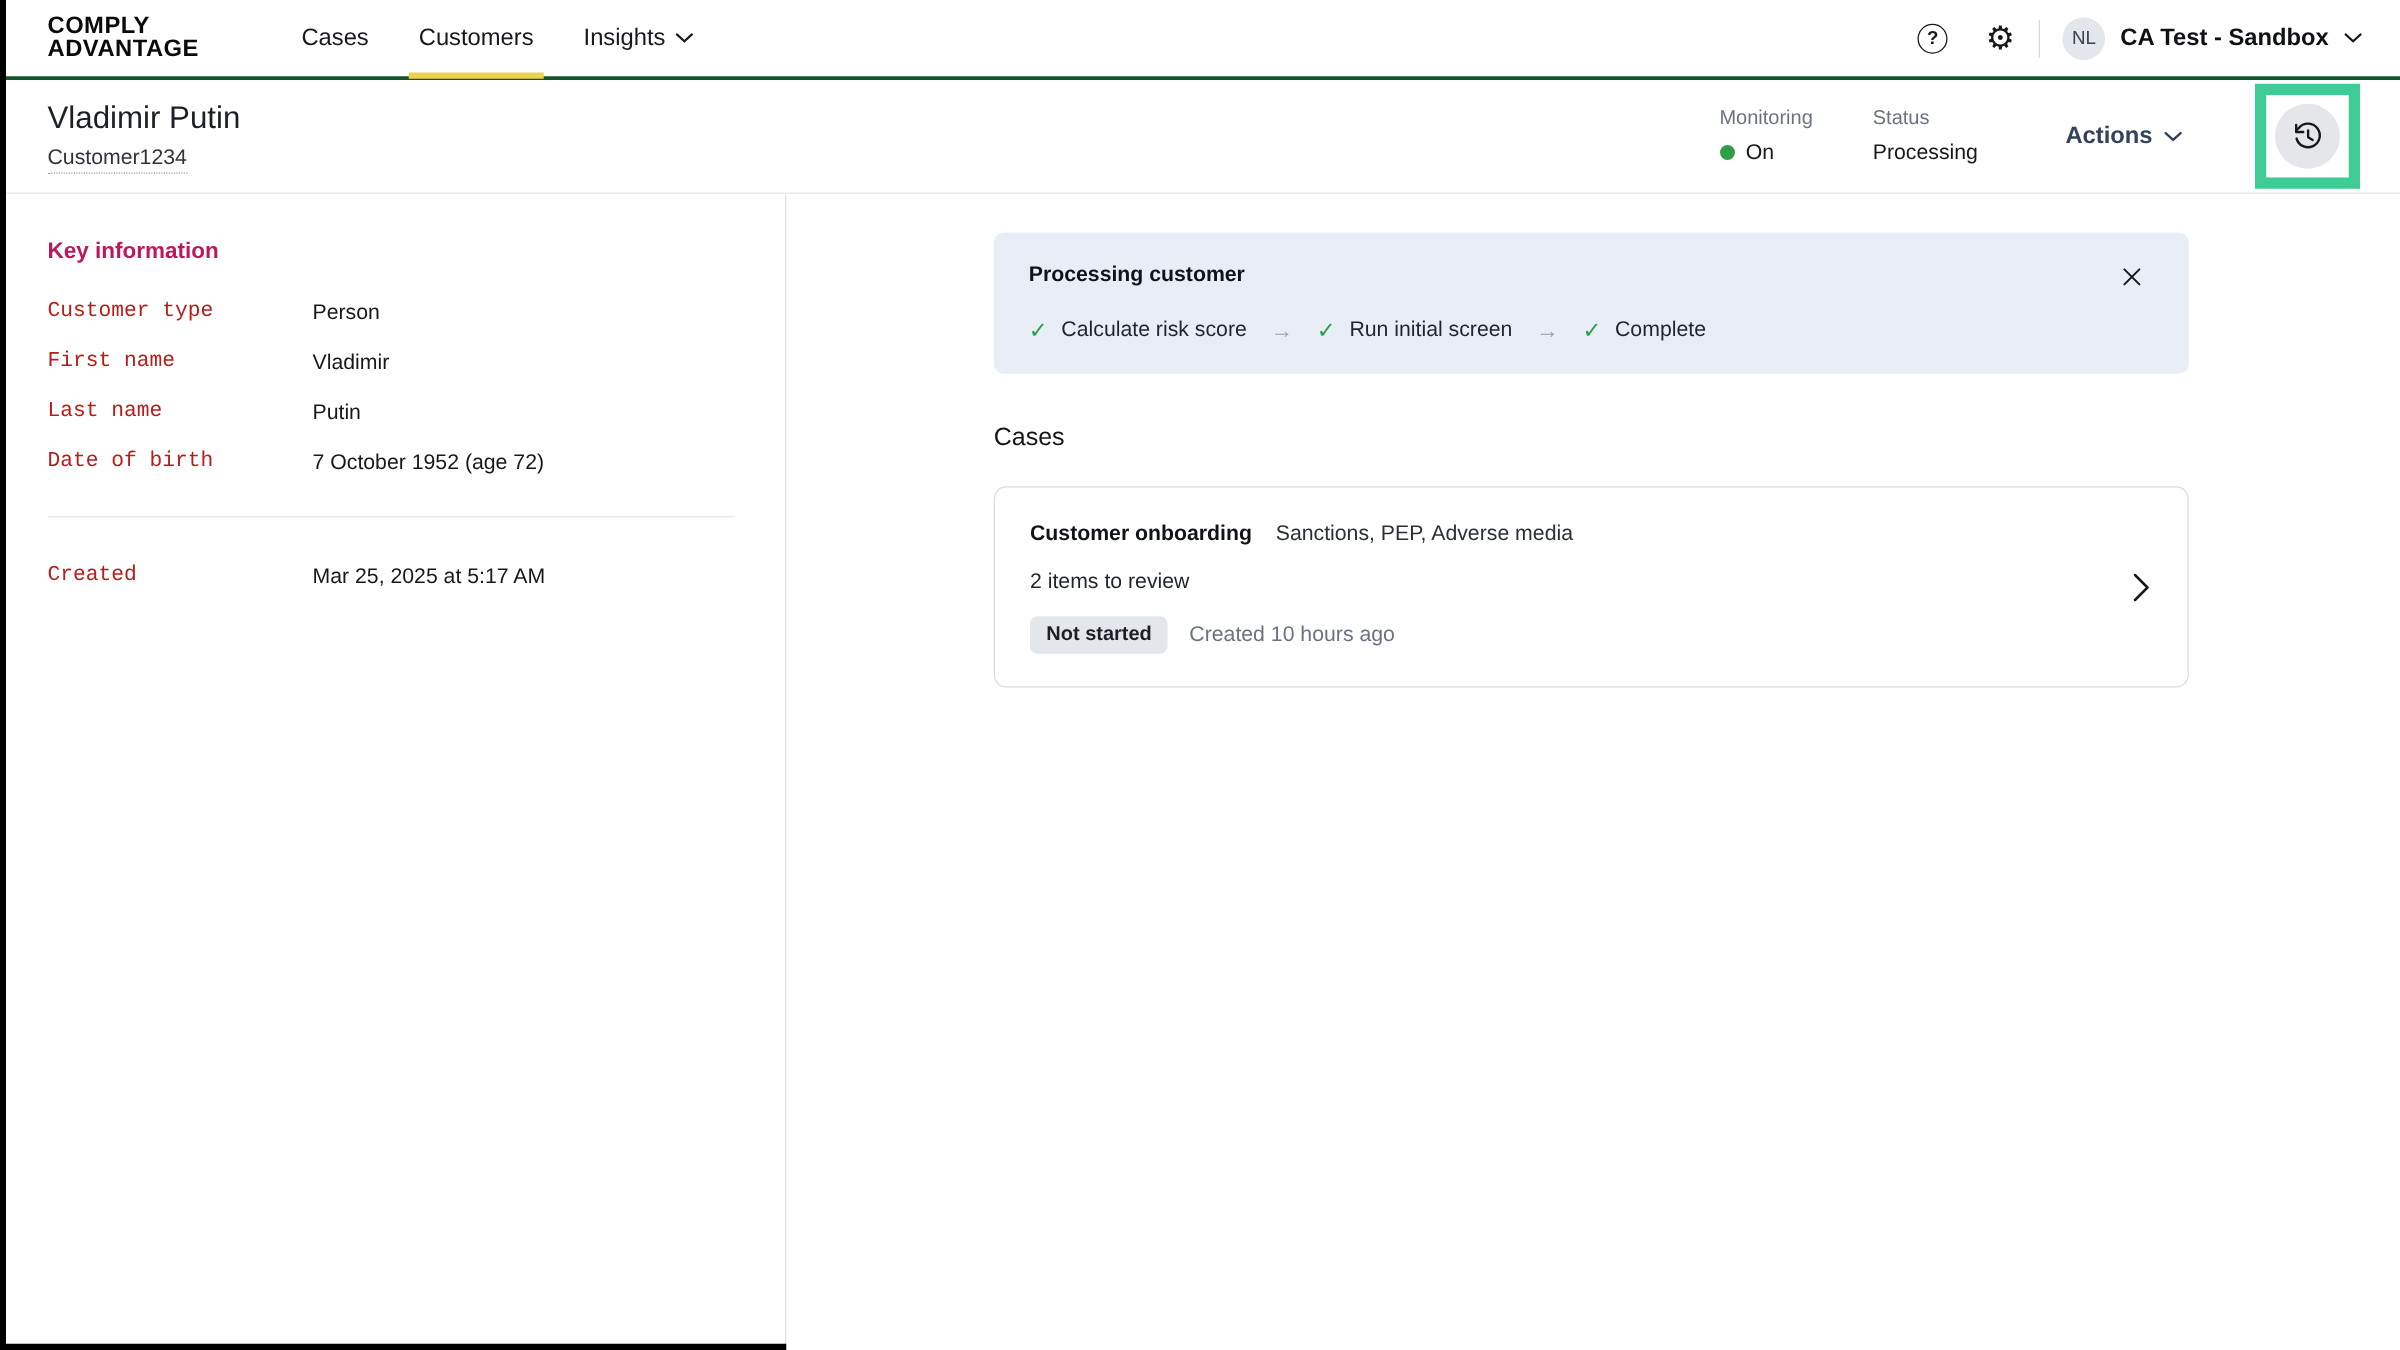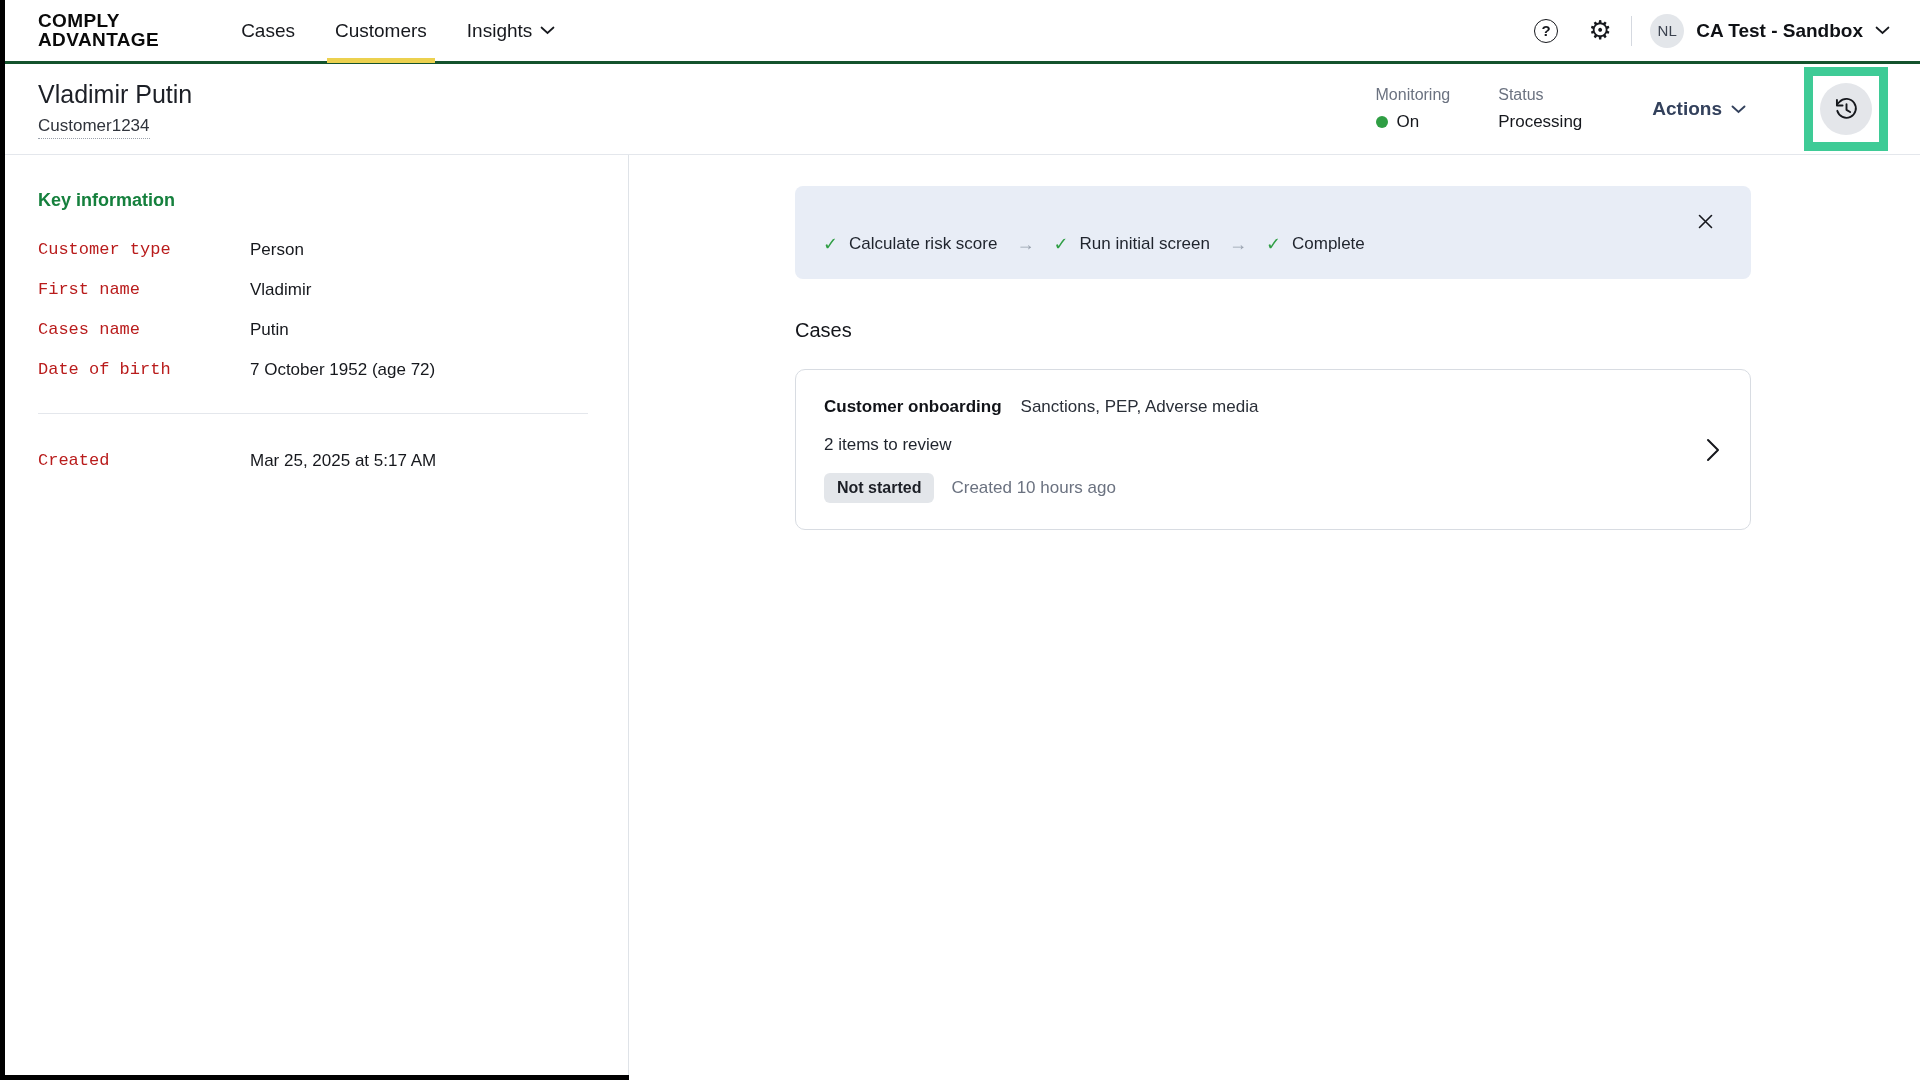--- a/index.html
+++ b/index.html
@@ -45,21 +45,21 @@
   .dot { width:12px; height:12px; border-radius:50%; background:var(--green); }
   .actions-btn { display:flex; align-items:center; gap:9px; font-size:19px; font-weight:bold;
     color:#33415c; cursor:pointer; margin:0 58px 0 22px; }
   .hl-box { border:9px solid var(--hl-green); background:#fff; padding:7px; line-height:0; }
   .hist-btn { width:52px; height:52px; border-radius:50%; background:#e4e6ea; border:none;
     display:inline-flex; align-items:center; justify-content:center; cursor:pointer; }
 
   
   .content { display:flex; height:925px; }
   .sidebar { width:629px; border-right:1px solid #dfe3e8; padding:35px 40px 0 38px; }
-  .side-heading { font-size:18px; font-weight:bold; color:#15803d; margin-bottom:29px; }
+  .side-heading { font-size:18px; font-weight:bold; color:#be185d; margin-bottom:29px; }
   .kv-row { display:flex; font-size:17px; margin-bottom:20px; }
   .kv-label { width:212px; color:#b91c1c; flex:none;font-family:Liberation Mono, monospace; }
   .kv-value { color:#16181d; }
   .side-divider { border:none; border-top:1px solid #e4e7ec; margin:33px 0 37px; }
 
   .main { flex:1; }
   .main-inner { width:956px; margin:31px 0 0 166px; }
 
   .banner { background:#e8edf6; border-radius:8px; padding:24px 28px; position:relative; }
   .banner-title { font-size:17px; font-weight:bold; color:#111318; }
@@ -184,40 +184,41 @@
 
     <div class="kv-row">
       <span class="kv-label">Customer type</span>
       <span class="kv-value">Person</span>
     </div>
     <div class="kv-row">
       <span class="kv-label">First name</span>
       <span class="kv-value">Vladimir</span>
     </div>
     <div class="kv-row">
-      <span class="kv-label">Cases name</span>
+      <span class="kv-label">Last name</span>
       <span class="kv-value">Putin</span>
     </div>
     <div class="kv-row">
       <span class="kv-label">Date of birth</span>
       <span class="kv-value">7 October 1952 (age 72)</span>
     </div>
 
     <hr class="side-divider">
 
     <div class="kv-row">
       <span class="kv-label">Created</span>
       <span class="kv-value">Mar 25, 2025 at 5:17 AM</span>
     </div>
   </aside>
 
   <main class="main">
     <div class="main-inner">
 
       <div class="banner">
+        <div class="banner-title">Processing customer</div>
         <div class="banner-steps">
           <span class="step">
             <span class="check">✓</span>
             <span>Calculate risk score</span>
           </span>
           <span class="step-arrow">→</span>
           <span class="step">
             <span class="check">✓</span>
             <span>Run initial screen</span>
           </span>

